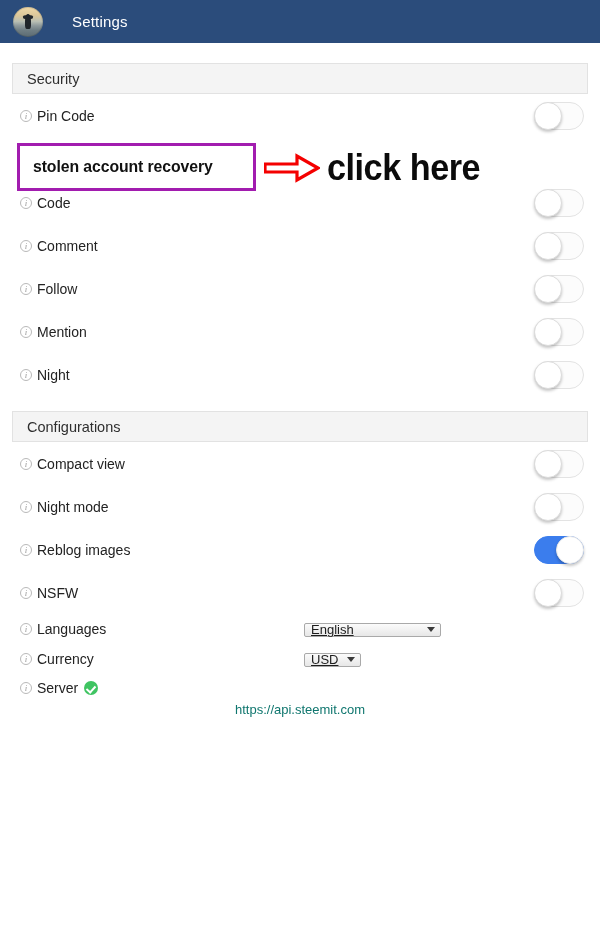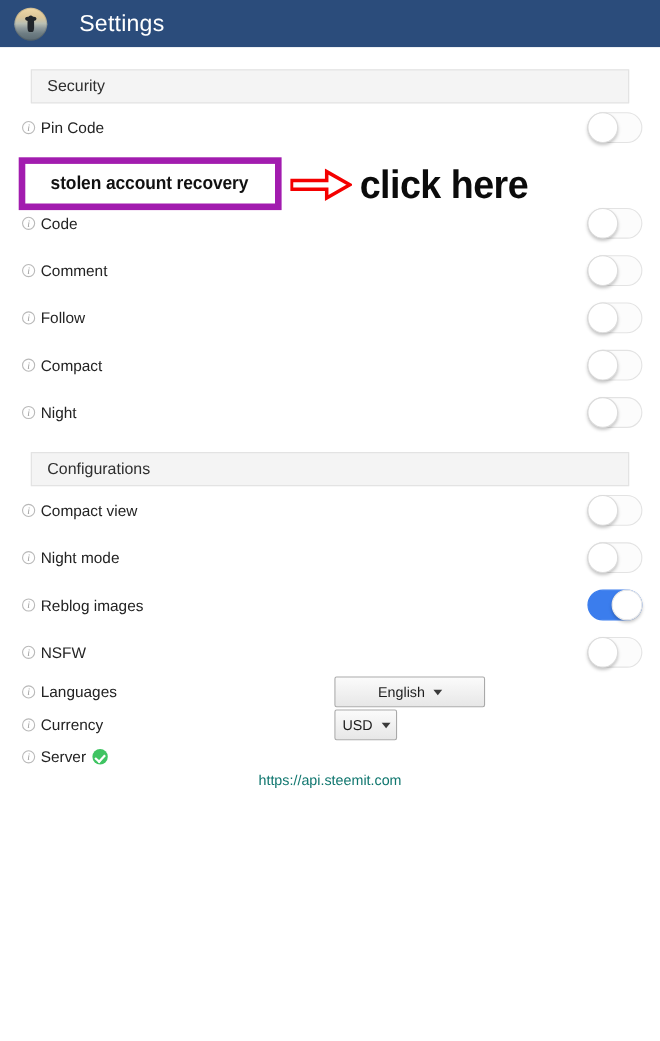--- a/index.html
+++ b/index.html
@@ -48,36 +48,36 @@
   .avatar .figure:after {
     content: "";
     position: absolute;
     left: -2px; top: 1px;
     width: 10px; height: 4px;
     background: #20252a;
     border-radius: 40%;
   }
   .appbar-title {
     color: #ffffff;
-    font-size: 21px;
+    font-size: 15px;
     margin-left: 29px;
     letter-spacing: .2px;
   }
 
   
   .content {
     position: absolute;
     left: 0; top: 43px;
     width: 600px;
     height: 903px;
     background: #ffffff;
   }
 
   .section-header {
-    margin: 0 28px;
+    margin: 0 12px;
     height: 31px;
     background: #f4f4f4;
     border: 1px solid #e2e2e2;
     display: flex;
     align-items: center;
     padding-left: 14px;
     font-size: 14.5px;
     color: #2e2e2e;
   }
 
@@ -162,28 +162,29 @@
   
   .select-wrap {
     position: absolute;
     left: 304px;
     top: 50%;
     transform: translateY(-50%);
   }
   .fake-select {
     display: inline-flex;
     align-items: center;
-    justify-content: center;
-    height: 28px;
+    justify-content: space-between;
+    height: 14px;
     padding: 0 5px 0 6px;
     font-size: 13px;
     color: #1d1d1d;
     background: linear-gradient(#fbfbfb, #e7e7e7);
     border: 1px solid #a9a9a9;
     border-radius: 2px;
+    text-decoration: underline;
   }
   .fake-select.lang { width: 137px; }
   .fake-select.cur  { width: 57px; }
   .caret {
     width: 0; height: 0;
     border-left: 4px solid transparent;
     border-right: 4px solid transparent;
     border-top: 5px solid #3a3a3a;
     margin-left: 8px;
   }
@@ -194,25 +195,25 @@
     text-align: center;
     font-size: 13px;
     color: #0f766e;
   }
 
   
   .annot-box {
     position: absolute;
     left: 17px; top: 143px;
     width: 239px; height: 48px;
-    border: 6px solid #a21caf;
+    border: 3px solid #a21caf;
     background: #ffffff;
     display: flex;
     align-items: center;
-    padding-left: 23px;
+    padding-left: 13px;
   }
   .annot-box-text {
     font-size: 17px;
     font-weight: bold;
     color: #111111;
     font-family: "Liberation Sans Narrow", "Liberation Sans", sans-serif;
     transform: scaleX(.93);
     transform-origin: left center;
     letter-spacing: -.1px;
   }
@@ -276,21 +277,21 @@
   </div>
   <div class="row">
     <span class="info-icon">i</span>
     <span class="row-label">Follow</span>
     <span class="toggle">
         <span class="knob"></span>
       </span>
   </div>
   <div class="row">
     <span class="info-icon">i</span>
-    <span class="row-label">Compact</span>
+    <span class="row-label">Mention</span>
     <span class="toggle">
         <span class="knob"></span>
       </span>
   </div>
   <div class="row">
     <span class="info-icon">i</span>
     <span class="row-label">Night</span>
     <span class="toggle">
         <span class="knob"></span>
       </span>

